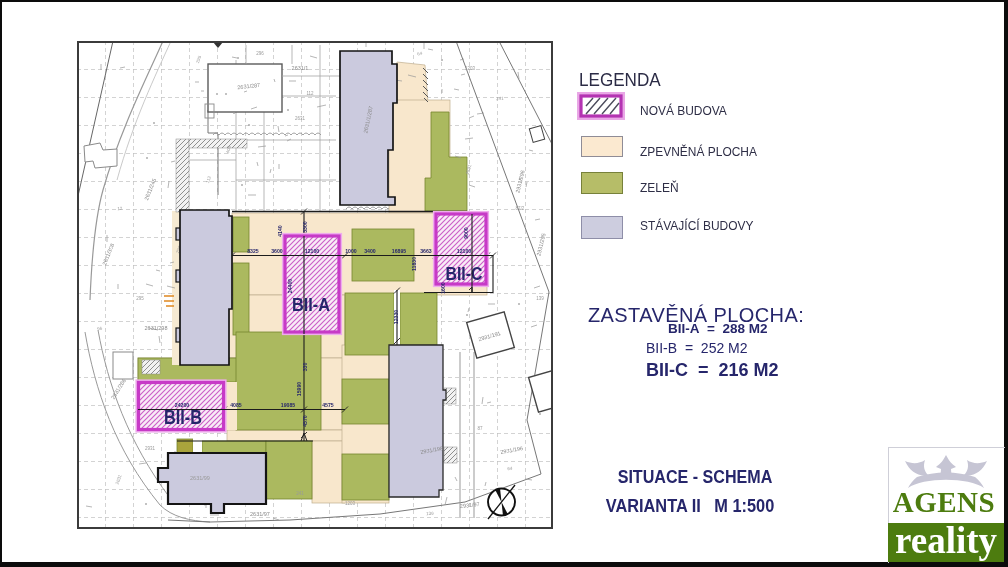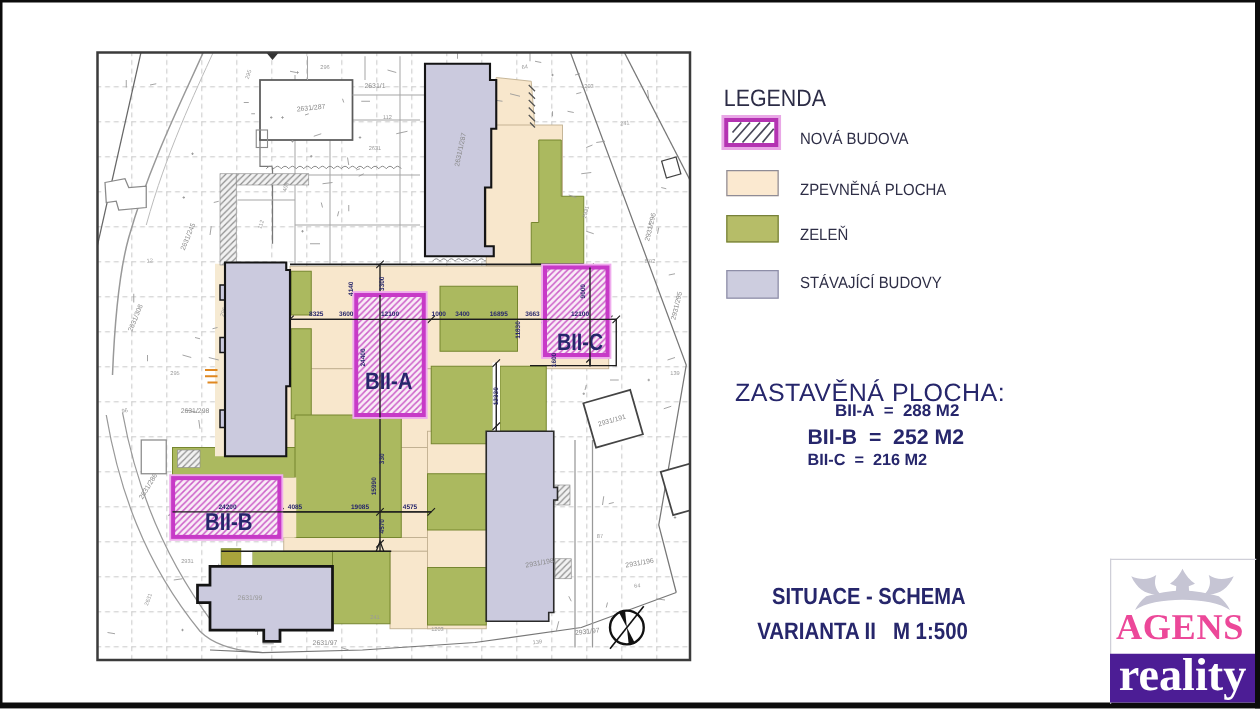--- a/index.html
+++ b/index.html
@@ -399,36 +399,36 @@
 <div class="abs lbl" style="left:640px;top:180px;">ZELEŇ</div>
 
 <div class="abs" style="left:581px;top:216px;width:40px;height:21px;background:#cdcddf;border:1px solid #8e8ea8;"></div>
 
 <div class="abs lbl" style="left:640px;top:218px;">STÁVAJÍCÍ BUDOVY</div>
 
 <div class="abs navy" style="left:588px;top:304px;font-size:20px;letter-spacing:.4px;">ZASTAVĚNÁ PLOCHA:</div>
 
 <div class="abs navy" style="left:668px;top:321px;font-size:13.5px;font-weight:bold;">BII-A&nbsp; =&nbsp; 288 M2</div>
 
-<div class="abs navy" style="left:646px;top:340px;font-size:17px;font-weight:bold;">BII-B&nbsp; =&nbsp; 252 M2</div>
-
-<div class="abs navy" style="left:646px;top:359.5px;font-size:13px;font-weight:bold;">BII-C&nbsp; =&nbsp; 216 M2</div>
+<div class="abs navy" style="left:646px;top:340px;font-size:14px;font-weight:normal;">BII-B&nbsp; =&nbsp; 252 M2</div>
+
+<div class="abs navy" style="left:646px;top:359.5px;font-size:18px;font-weight:bold;">BII-C&nbsp; =&nbsp; 216 M2</div>
 
 <div class="abs navy" style="left:560px;top:465.5px;width:270px;text-align:center;font-size:18.5px;font-weight:bold;transform:scaleX(.87);">SITUACE - SCHEMA</div>
 
 <div class="abs navy" style="left:545px;top:494.5px;width:290px;text-align:center;font-size:19px;font-weight:bold;transform:scaleX(.86);">VARIANTA II&nbsp;&nbsp; M 1:500</div>
 
 <div class="abs" style="left:888px;top:447px;width:116px;height:115px;border-top:1px solid #cfcfd8;border-left:1px solid #cfcfd8;"></div>
 
 <svg class="abs" style="left:888px;top:447px" width="116" height="115" viewBox="0 0 116 115">
 <g fill="#c6c5d4">
 <path d="M58,8 C55,14 52,17 48,20 L53,22 C53,26 52,29 50,32 L58,29.5 L66,32 C64,29 63,26 63,22 L68,20 C64,17 61,14 58,8 Z"></path>
 <path d="M17,14 C24,17 31,17 37,13 C35,19 36,24 40,28 C31,30 22,25 17,14 Z"></path>
 <path d="M99,14 C92,17 85,17 79,13 C81,19 80,24 76,28 C85,30 94,25 99,14 Z"></path>
 <path d="M20,41 C35,30 81,30 96,41 C94,37 91,33 87,30 C69,24 47,24 29,30 C25,33 22,37 20,41 Z"></path>
 </g>
 </svg>
 
-<div class="abs" style="left:888px;top:486px;width:112px;text-align:center;font-family:'Liberation Serif',serif;font-weight:bold;font-size:29px;color:#ec4899;letter-spacing:.5px;">AGENS</div>
-
-<div class="abs" style="left:888px;top:523px;width:116px;height:39px;background:#4c1d95;text-align:center;">
+<div class="abs" style="left:888px;top:486px;width:112px;text-align:center;font-family:'Liberation Serif',serif;font-weight:bold;font-size:29px;color:#4d7c0f;letter-spacing:.5px;">AGENS</div>
+
+<div class="abs" style="left:888px;top:523px;width:116px;height:39px;background:#4d7c0f;text-align:center;">
 <span style="font-family:'Liberation Serif',serif;font-weight:bold;font-size:37px;color:#ffffff;line-height:35px;">reality</span></div>
 </div>
 
 </body></html>

